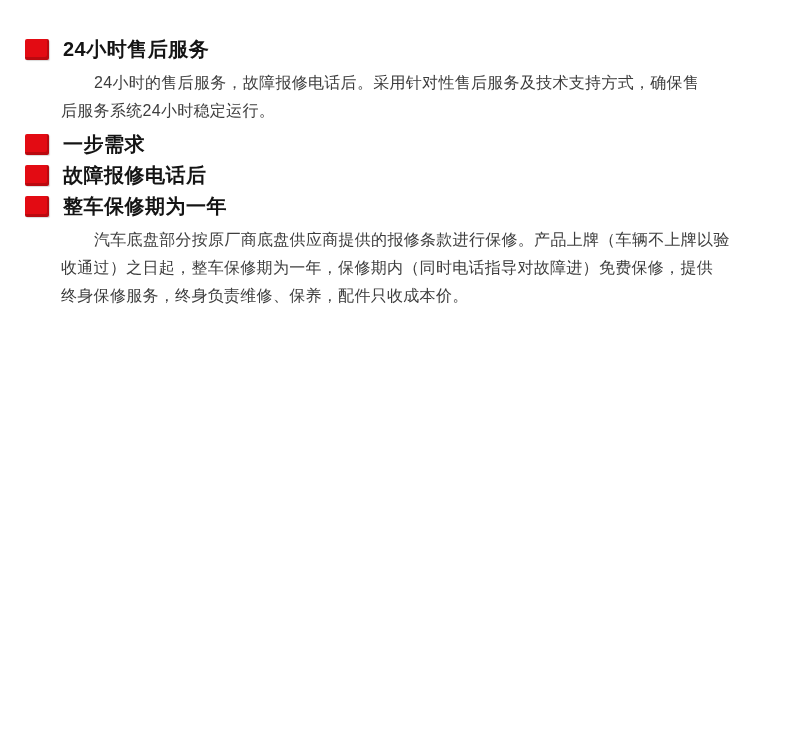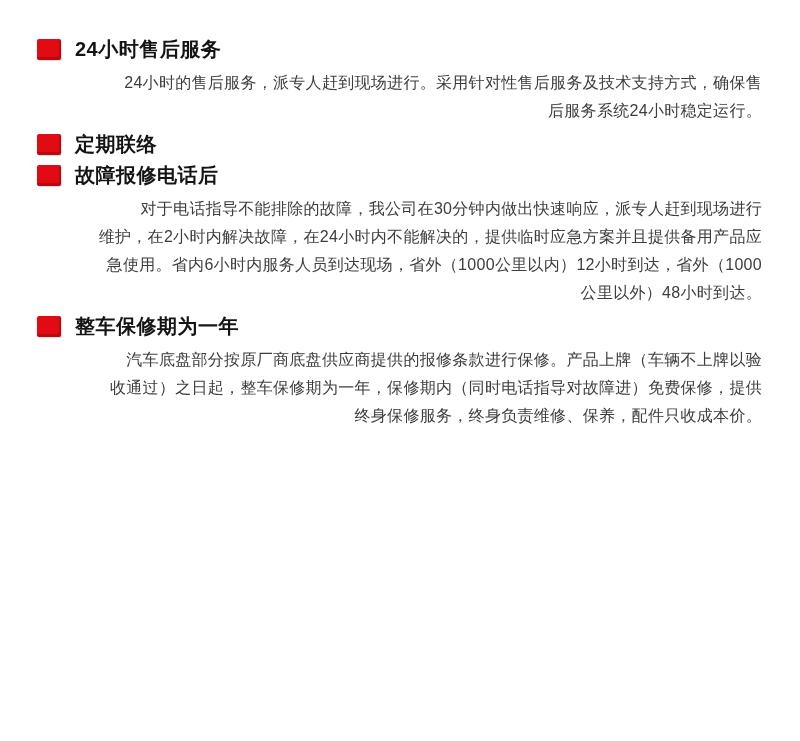--- a/index.html
+++ b/index.html
@@ -42,21 +42,21 @@
     color: var(--header-text, #ffffff);
     font-size: 30px;
     font-weight: bold;
     letter-spacing: 7px;
     text-indent: 7px;
     text-shadow: 0 0 2px rgba(255,255,255,0.35), 1px 1px 0 rgba(0,0,0,0.6);
     white-space: nowrap;
   }
 
   
-  .content { padding: 38px 38px 0 37px; text-align: right; }
+  .content { padding: 38px 38px 0 25px; }
 
   .sec { margin: 0; }
   .sec-head {
     display: flex;
     align-items: center;
     gap: 14px;
     margin: 0 0 8px 0;
   }
   .bullet {
     flex: 0 0 auto;
@@ -90,40 +90,36 @@
 <div class="page">
 
 
   <main class="content">
 
     <section class="sec">
       <div class="sec-head">
         <span class="bullet"></span>
         <h2 class="sec-heading">24小时售后服务</h2>
       </div>
-      <p class="para">24小时的售后服务，派专人赶到现场进行。采用针对性售后服务及技术支持方式，确保售
+      <p class="para">24小时的售后服务，故障报修电话后。采用针对性售后服务及技术支持方式，确保售
 后服务系统24小时稳定运行。</p>
     </section>
 
     <section class="sec">
       <div class="sec-head">
         <span class="bullet"></span>
-        <h2 class="sec-heading">定期联络</h2>
+        <h2 class="sec-heading">一步需求</h2>
       </div>
     </section>
 
     <section class="sec">
       <div class="sec-head">
         <span class="bullet"></span>
         <h2 class="sec-heading">故障报修电话后</h2>
       </div>
-      <p class="para">对于电话指导不能排除的故障，我公司在30分钟内做出快速响应，派专人赶到现场进行
-维护，在2小时内解决故障，在24小时内不能解决的，提供临时应急方案并且提供备用产品应
-急使用。省内6小时内服务人员到达现场，省外（1000公里以内）12小时到达，省外（1000
-公里以外）48小时到达。</p>
     </section>
 
     <section class="sec">
       <div class="sec-head">
         <span class="bullet"></span>
         <h2 class="sec-heading">整车保修期为一年</h2>
       </div>
       <p class="para">汽车底盘部分按原厂商底盘供应商提供的报修条款进行保修。产品上牌（车辆不上牌以验
 收通过）之日起，整车保修期为一年，保修期内（同时电话指导对故障进）免费保修，提供
 终身保修服务，终身负责维修、保养，配件只收成本价。</p>

